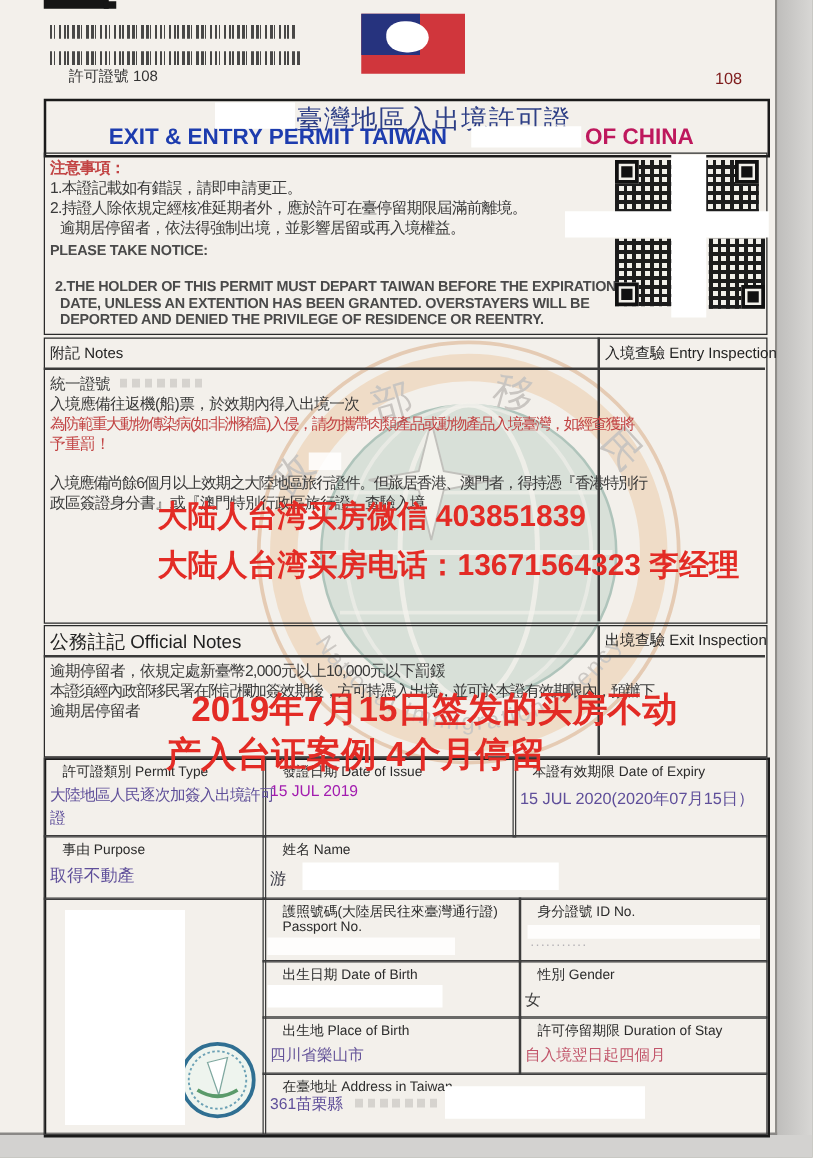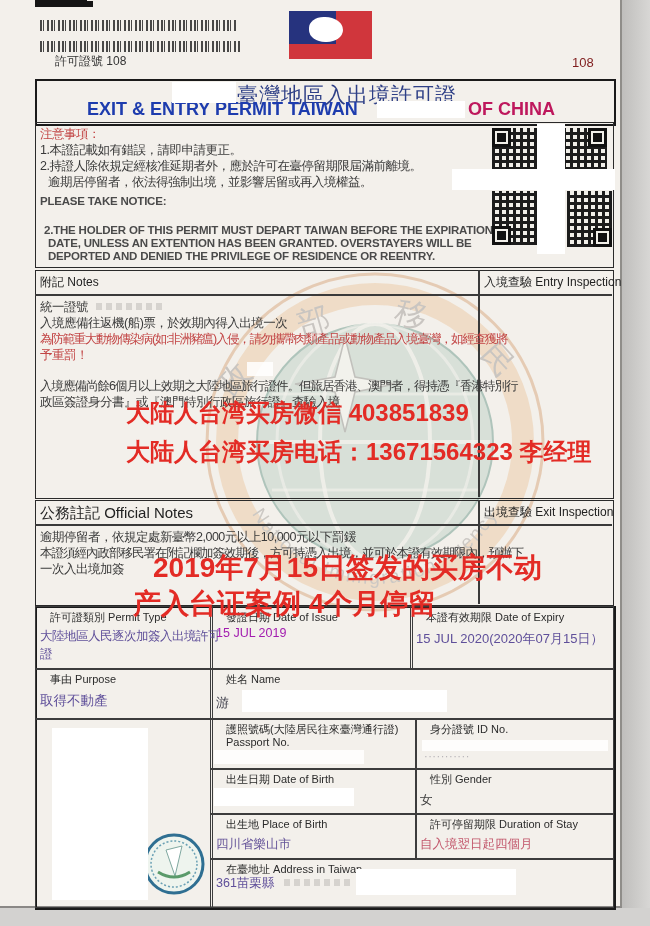--- a/index.html
+++ b/index.html
@@ -84,21 +84,21 @@
   <div class="abs txt" style="left:572px;top:55px;font-size:13px;color:#7f1d1d">108</div>
 
   <div class="abs box" style="left:35px;top:79px;width:577px;height:43px;border:2px solid #1a1a1a"></div>
   <div class="abs redact" style="left:172px;top:82px;width:64px;height:21px"></div>
   <div class="abs txt" style="left:237px;top:81px;font-size:21px;color:#2e3f86;letter-spacing:1px">臺灣地區入出境許可證</div>
   <div class="abs txt" style="left:87px;top:99px;font-size:18px;font-weight:bold;color:#1d3cae">EXIT &amp; ENTRY PERMIT TAIWAN</div>
   <div class="abs redact" style="left:377px;top:101px;width:88px;height:17px"></div>
   <div class="abs txt" style="left:468px;top:99px;font-size:18px;font-weight:bold;color:#be185d">OF CHINA</div>
 
   <div class="abs box" style="left:35px;top:122px;width:577px;height:144px;border:1.5px solid #2a2a2a"></div>
-  <div class="abs txt zh zh-red" style="left:40px;top:126px;font-weight:normal">注意事項：</div>
+  <div class="abs txt zh zh-red" style="left:40px;top:126px;font-weight:bold">注意事項：</div>
   <div class="abs txt zh" style="left:40px;top:142px">1.本證記載如有錯誤，請即申請更正。</div>
   <div class="abs txt zh" style="left:40px;top:158px">2.持證人除依規定經核准延期者外，應於許可在臺停留期限屆滿前離境。</div>
   <div class="abs txt zh" style="left:48px;top:174px">逾期居停留者，依法得強制出境，並影響居留或再入境權益。</div>
   <div class="abs txt en-notice" style="left:40px;top:195px">PLEASE TAKE NOTICE:</div>
   <div class="abs txt en-notice" style="left:44px;top:224px">2.THE HOLDER OF THIS PERMIT MUST DEPART TAIWAN BEFORE THE EXPIRATION</div>
   <div class="abs txt en-notice" style="left:48px;top:237px">DATE, UNLESS AN EXTENTION HAS BEEN GRANTED. OVERSTAYERS WILL BE</div>
   <div class="abs txt en-notice" style="left:48px;top:250px">DEPORTED AND DENIED THE PRIVILEGE OF RESIDENCE OR REENTRY.</div>
 
   <div class="abs qr" style="left:492px;top:128px;width:46px;height:42px">
     <div class="finder" style="left:0;top:0"></div>
@@ -132,21 +132,21 @@
   <div class="abs txt ad" style="left:126px;top:397px;font-size:24px">大陆人台湾买房微信 403851839</div>
   <div class="abs txt ad" style="left:126px;top:436px;font-size:24px">大陆人台湾买房电话：13671564323 李经理</div>
 
   <div class="abs box" style="left:35px;top:500px;width:577px;height:104px;border:1.5px solid #2a2a2a"></div>
   <div class="abs vline" style="left:478px;top:500px;height:104px"></div>
   <div class="abs hline" style="left:35px;top:524px;width:577px"></div>
   <div class="abs txt" style="left:40px;top:504px;font-size:15px;color:#222">公務註記 Official Notes</div>
   <div class="abs txt" style="left:484px;top:504px;font-size:12px;color:#222">出境查驗 Exit Inspection</div>
   <div class="abs txt zh" style="left:40px;top:529px">逾期停留者，依規定處新臺幣2,000元以上10,000元以下罰鍰</div>
   <div class="abs txt zh" style="left:40px;top:545px;letter-spacing:-1px">本證須經內政部移民署在附記欄加簽效期後，方可持憑入出境，並可於本證有效期限內，預辦下</div>
-  <div class="abs txt zh" style="left:40px;top:561px">一次入出境加簽</div>
+  <div class="abs txt zh" style="left:40px;top:561px">逾期居停留者</div>
 
   <div class="abs txt ad" style="left:153px;top:549px;font-size:28px">2019年7月15日签发的买房不动</div>
   <div class="abs txt ad" style="left:133px;top:585px;font-size:28px">产入台证案例 4个月停留</div>
 
   <div class="abs box" style="left:35px;top:606px;width:577px;height:300px;border:2px solid #1a1a1a"></div>
 
   <div class="abs box" style="left:35px;top:606px;width:176px;height:62px;border:1px solid #3c3c3c"></div>
   <div class="abs txt lbl" style="left:40px;top:610px">許可證類別 Permit Type</div>
   <div class="abs txt zh purple" style="left:40px;top:628px">大陸地區人民逐次加簽入出境許可</div>
   <div class="abs txt zh purple" style="left:40px;top:646px">證</div>

